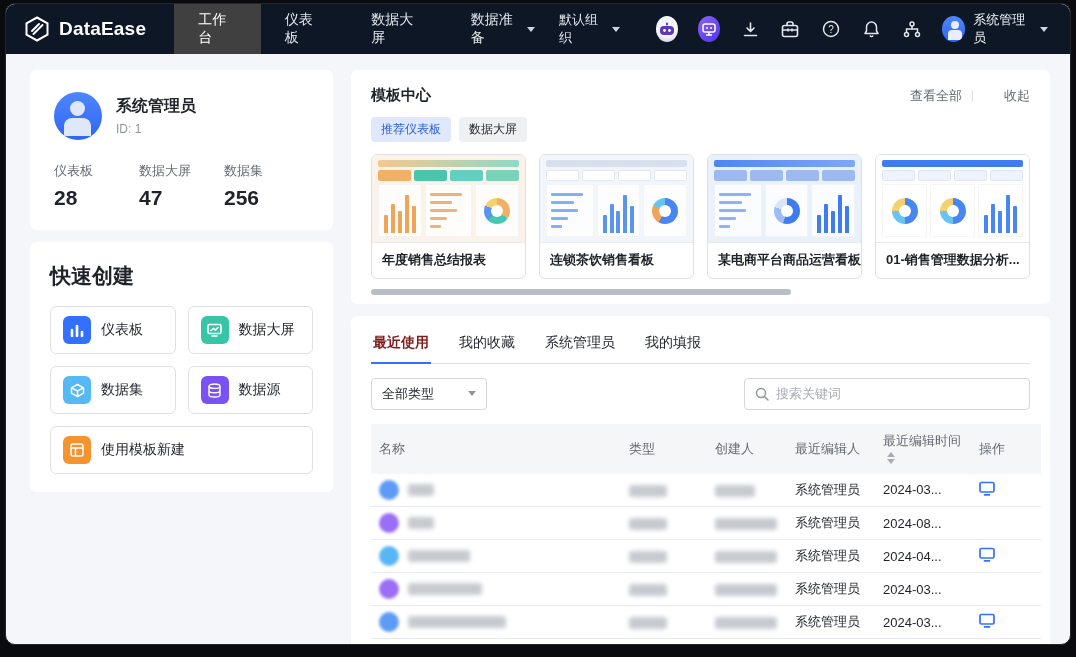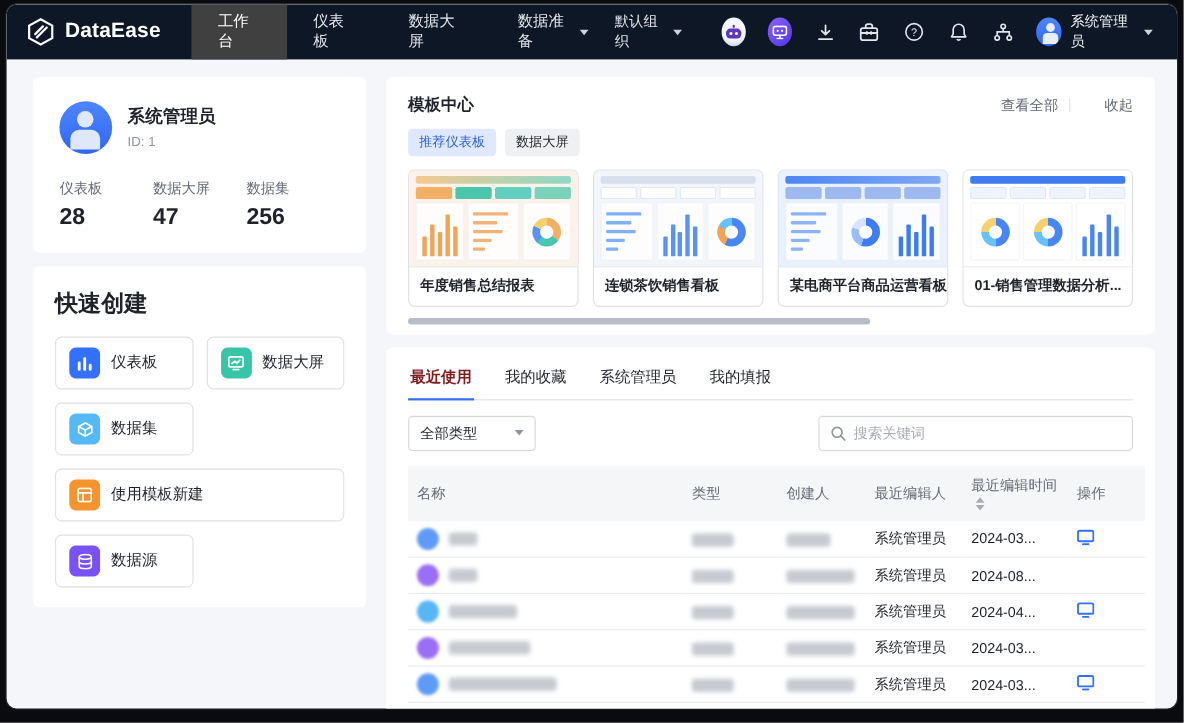--- a/index.html
+++ b/index.html
@@ -274,37 +274,37 @@
           </div>
           <div class="q-btn">
             <span class="q-ico" style="background:#54b9f5">
               <svg width="15" height="15" viewBox="0 0 15 15">
                 <path d="M7.5 1.5 L13.5 4.8 V10.2 L7.5 13.5 L1.5 10.2 V4.8 Z" fill="none" stroke="#fff" stroke-width="1.5" stroke-linejoin="round"></path>
                 <path d="M1.5 4.8 L7.5 8 L13.5 4.8 M7.5 8 V13.5" stroke="#fff" stroke-width="1.5" fill="none"></path>
               </svg>
             </span>
             <span class="q-lb">数据集</span>
           </div>
+          <div class="q-btn">
+            <span class="q-ico" style="background:#7a52f4">
+              <svg width="15" height="15" viewBox="0 0 15 15">
+                <ellipse cx="7.5" cy="3.2" rx="5.5" ry="2.2" fill="none" stroke="#fff" stroke-width="1.4"></ellipse>
+                <path d="M2 3.2 V11.8 c0 1.2 2.5 2.2 5.5 2.2 s5.5-1 5.5-2.2 V3.2 M2 7.5 c0 1.2 2.5 2.2 5.5 2.2 s5.5-1 5.5-2.2" fill="none" stroke="#fff" stroke-width="1.4"></path>
+              </svg>
+            </span>
+            <span class="q-lb">数据源</span>
+          </div>
           <div class="q-btn wide">
             <span class="q-ico" style="background:#f5932f">
               <svg width="14" height="14" viewBox="0 0 14 14">
                 <rect x="1" y="1" width="12" height="12" rx="2" fill="none" stroke="#fff" stroke-width="1.5"></rect>
                 <path d="M1 5 h12 M5.5 5 V13" stroke="#fff" stroke-width="1.5"></path>
               </svg>
             </span>
             <span class="q-lb">使用模板新建</span>
-          </div>
-          <div class="q-btn">
-            <span class="q-ico" style="background:#7a52f4">
-              <svg width="15" height="15" viewBox="0 0 15 15">
-                <ellipse cx="7.5" cy="3.2" rx="5.5" ry="2.2" fill="none" stroke="#fff" stroke-width="1.4"></ellipse>
-                <path d="M2 3.2 V11.8 c0 1.2 2.5 2.2 5.5 2.2 s5.5-1 5.5-2.2 V3.2 M2 7.5 c0 1.2 2.5 2.2 5.5 2.2 s5.5-1 5.5-2.2" fill="none" stroke="#fff" stroke-width="1.4"></path>
-              </svg>
-            </span>
-            <span class="q-lb">数据源</span>
           </div>
         </div>
       </div>
     </div>
 
     <div class="right-col">
 
       <div class="panel tpl">
         <div class="tpl-head">
           <span class="tpl-title">模板中心</span>

